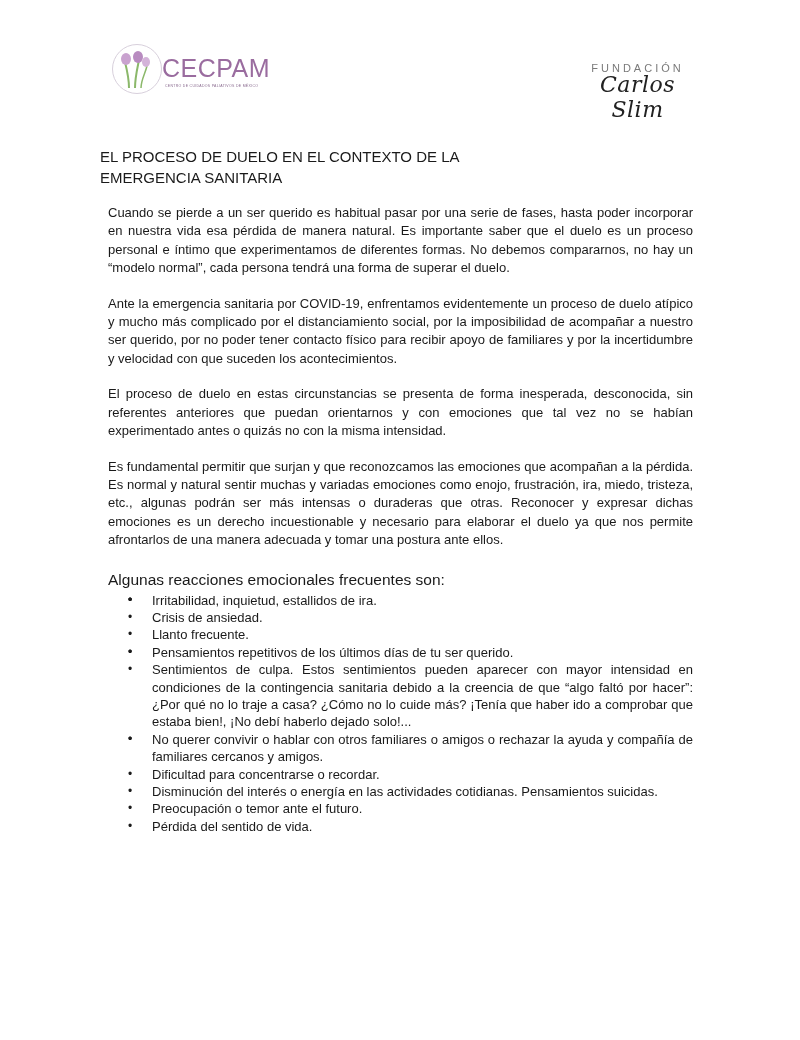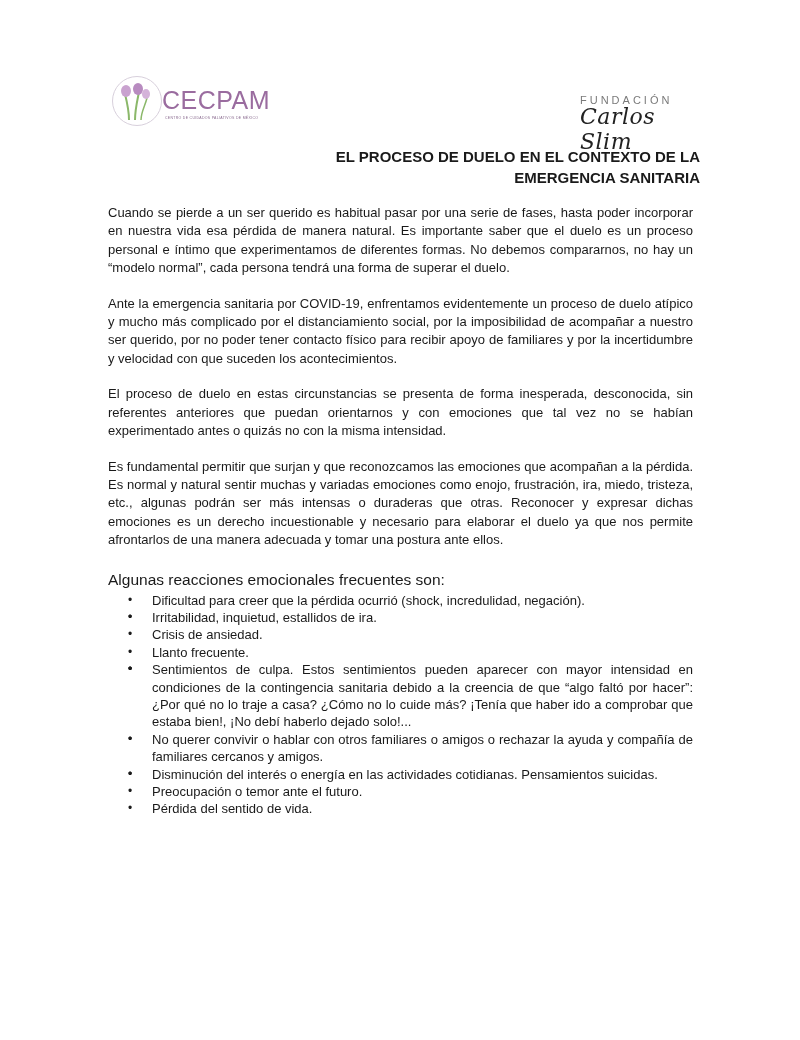--- a/index.html
+++ b/index.html
@@ -1,26 +1,26 @@
 <!DOCTYPE html>
 <html><head>
   <meta charset="utf-8">
   <style>
     html, body { margin: 0; padding: 0; background: #ffffff; }
     body { width: 800px; height: 1040px; position: relative; overflow: hidden; font-family: "Liberation Sans", sans-serif; color: #1a1a1a; }
-    .header { position: absolute; top: 0; left: 0; width: 800px; height: 120px; margin-top: 32px; }
+    .header { position: absolute; top: 0; left: 0; width: 800px; height: 120px; }
     .logo-left { position: absolute; left: 112px; top: 44px; width: 160px; height: 56px; }
     .logo-circle { position: absolute; left: 0; top: 0; width: 50px; height: 50px; border-radius: 50%; border: 1.5px solid #d8d0dc; box-sizing: border-box; }
     .logo-circle svg { position: absolute; left: 4px; top: 3px; }
     .logo-word { position: absolute; left: 50px; top: 10px; font-size: 25px; color: #9a6c9f; letter-spacing: 0.5px; font-family: "Liberation Sans", sans-serif; }
     .logo-sub { position: absolute; left: 53px; top: 40px; font-size: 3.5px; color: #8a6b8f; letter-spacing: 0.3px; white-space: nowrap; }
-    .logo-right { position: absolute; left: 580px; top: 62px; width: 115px; text-align: left; }
+    .logo-right { position: absolute; left: 580px; top: 62px; width: 115px; text-align: center; }
     .fund { font-size: 11px; letter-spacing: 3px; color: #7a7a7a; }
     .carlos { font-family: "DejaVu Serif", serif; font-style: italic; font-size: 22px; color: #222; margin-top: -2px; letter-spacing: 0.5px; }
-    .title { position: absolute; top: 146px; left: 100px; width: 600px; text-align: right; font-weight: bold; font-size: 15px; line-height: 21px; }
+    .title { position: absolute; top: 146px; left: 100px; width: 600px; text-align: left; font-weight: normal; font-size: 15px; line-height: 21px; }
     .body { position: absolute; top: 204px; left: 108px; width: 585px; font-size: 13px; line-height: 18.3px; text-align: justify; }
     .body p { margin: 0 0 17.5px 0; }
     .subhead { font-weight: normal; font-size: 15.5px; margin: 22px 0 2px 0; }
     ul.reactions { list-style: none; margin: 0; padding: 0; }
     ul.reactions li { position: relative; padding-left: 44px; line-height: 17.4px; }
     ul.reactions li .bullet { position: absolute; left: 20px; top: 0; font-size: 12px; }
   </style>
 </head>
 <body>
 
@@ -53,28 +53,28 @@
 
 <div class="body">
   <p>Cuando se pierde a un ser querido es habitual pasar por una serie de fases, hasta poder incorporar en nuestra vida esa pérdida de manera natural. Es importante saber que el duelo es un proceso personal e íntimo que experimentamos de diferentes formas. No debemos compararnos, no hay un “modelo normal”, cada persona tendrá una forma de superar el duelo.</p>
   <p>Ante la emergencia sanitaria por COVID-19, enfrentamos evidentemente un proceso de duelo atípico y mucho más complicado por el distanciamiento social, por la imposibilidad de acompañar a nuestro ser querido, por no poder tener contacto físico para recibir apoyo de familiares y por la incertidumbre y velocidad con que suceden los acontecimientos.</p>
   <p>El proceso de duelo en estas circunstancias se presenta de forma inesperada, desconocida, sin referentes anteriores que puedan orientarnos y con emociones que tal vez no se habían experimentado antes o quizás no con la misma intensidad.</p>
   <p style="margin-bottom:0">Es fundamental permitir que surjan y que reconozcamos las emociones que acompañan a la pérdida. Es normal y natural sentir muchas y variadas emociones como enojo, frustración, ira, miedo, tristeza, etc., algunas podrán ser más intensas o duraderas que otras. Reconocer y expresar dichas emociones es un derecho incuestionable y necesario para elaborar el duelo ya que nos permite afrontarlos de una manera adecuada y tomar una postura ante ellos.</p>
 
   <div class="subhead">Algunas reacciones emocionales frecuentes son:</div>
 
   <ul class="reactions">
-    <li><span class="bullet">•</span><span>Dificultad para creer que la pérdida ocurrió (shock, incredulidad,  negación).</span></li>
+    <li><span class="bullet">•</span></li>
     <li><span class="bullet">•</span></li>
     <li><span class="bullet">•</span><span>Irritabilidad, inquietud, estallidos de ira.</span></li>
     <li><span class="bullet">•</span><span>Crisis de ansiedad.</span></li>
     <li><span class="bullet">•</span><span>Llanto frecuente.</span></li>
     <li><span class="bullet">•</span></li>
-    <li><span class="bullet">•</span></li>
+    <li><span class="bullet">•</span><span>Pensamientos repetitivos de los últimos días de tu ser querido.</span></li>
     <li style="text-align:justify"><span class="bullet">•</span><span>Sentimientos de culpa. Estos sentimientos pueden aparecer con mayor intensidad en condiciones de la contingencia sanitaria debido a la creencia de que “algo faltó por hacer”: ¿Por qué no lo traje a casa? ¿Cómo no lo cuide más? ¡Tenía que haber ido a comprobar que estaba bien!, ¡No debí haberlo dejado solo!...</span></li>
     <li><span class="bullet">•</span></li>
     <li style="text-align:justify"><span class="bullet">•</span><span>No querer convivir o hablar con otros familiares o amigos o rechazar la ayuda y compañía de familiares cercanos y amigos.</span></li>
-    <li><span class="bullet">•</span></li>
+    <li><span class="bullet">•</span><span>Dificultad para concentrarse o recordar.</span></li>
     <li><span class="bullet">•</span><span>Disminución del interés o energía en las actividades cotidianas. Pensamientos suicidas.</span></li>
     <li><span class="bullet">•</span><span>Preocupación o temor ante el futuro.</span></li>
     <li><span class="bullet">•</span><span>Pérdida del sentido de vida.</span></li>
   </ul>
 </div>
 
 </body></html>

